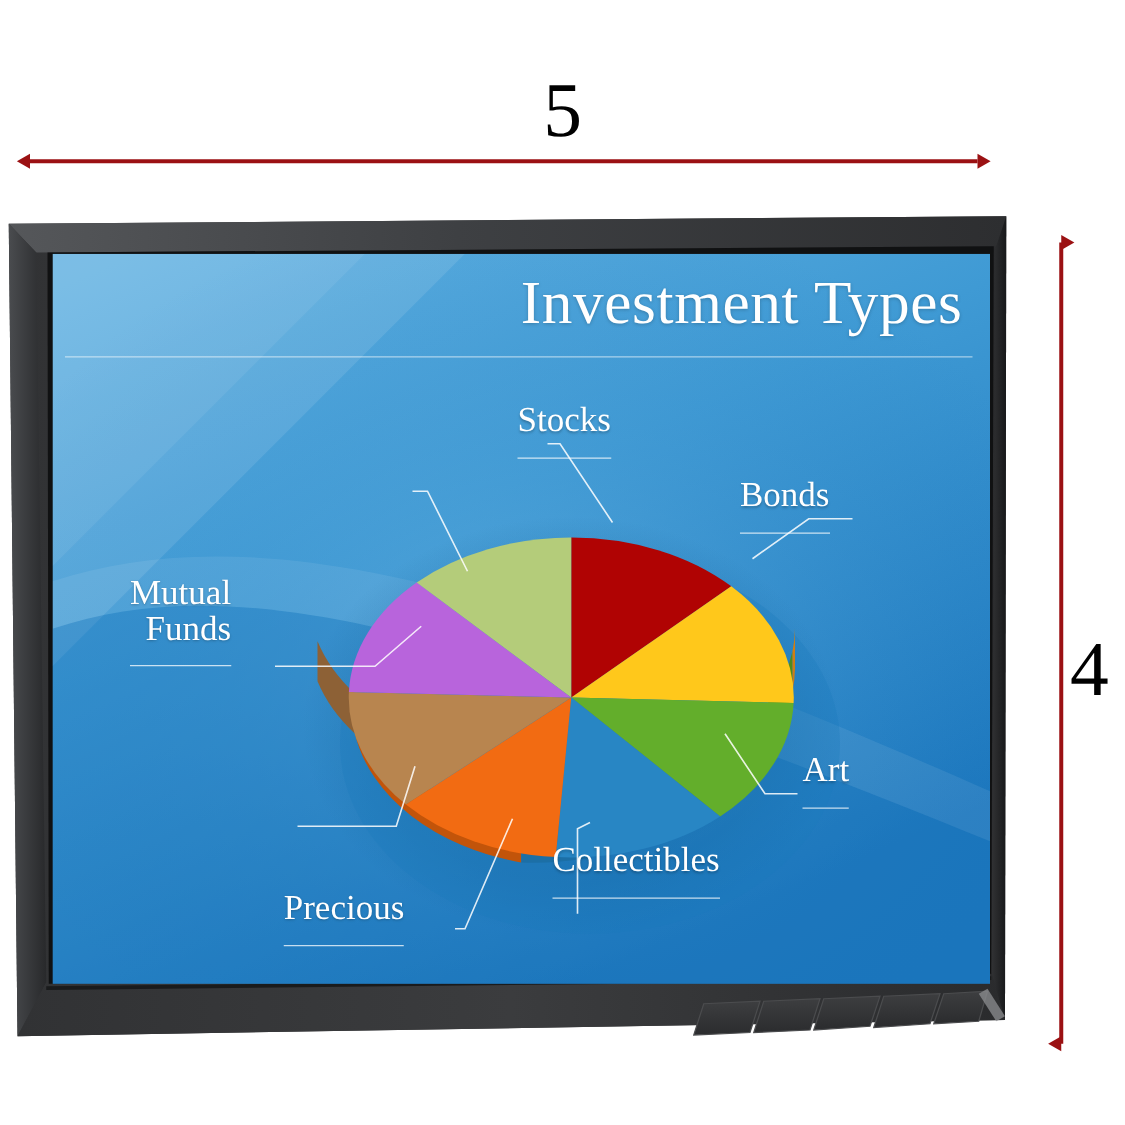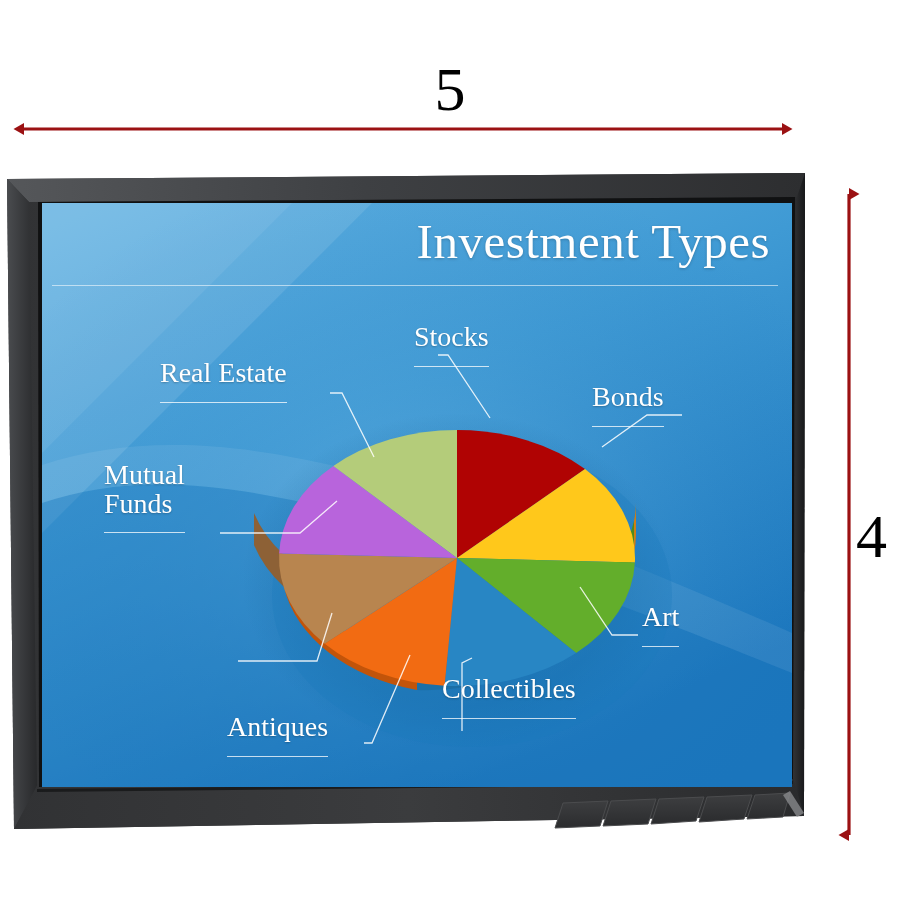--- a/index.html
+++ b/index.html
@@ -34,21 +34,21 @@
              white-space:pre;font-family:"Liberation Serif","DejaVu Serif",serif;
              text-shadow:0 1px 2px rgba(0,0,0,.25);padding-bottom:14px;}
   .pie-label.ul{border-bottom:1px solid rgba(255,255,255,.75);}
 
   .lbl-stocks      {left:372px;top:120px;}
   .lbl-bonds       {left:550px;top:180px;}
   .lbl-art         {left:560px;top:400px;margin-left:40px;}
   .lbl-collectibles{left:400px;top:472px;}
   .lbl-antiques    {left:185px;top:510px;}
   .lbl-precious    {left:55px;top:395px;text-align:center;}
-  .lbl-mutual      {left:62px;top:258px;text-align:left;}
+  .lbl-mutual      {left:62px;top:258px;text-align:right;}
   .lbl-realestate  {left:118px;top:156px;}
 
   svg{display:block;overflow:visible;}
 </style>
 </head>
 <body>
 
 <div id="stage">
 
   <svg id="dim-width-arrow" style="position:absolute;left:0px;top:112px;" width="900" height="34" viewBox="0 0 900 34">
@@ -210,20 +210,19 @@
           <polyline points="196,458 275,458 290,410"></polyline>
           <polyline points="178,330 258,330 295,298"></polyline>
           <polyline points="288,190 300,190 332,254"></polyline>
         </g>
       </svg>
 
       <div class="pie-label ul lbl-stocks">Stocks</div>
       <div class="pie-label ul lbl-bonds">Bonds</div>
       <div class="pie-label ul lbl-art">Art</div>
       <div class="pie-label ul lbl-collectibles">Collectibles</div>
-      <div class="pie-label ul lbl-antiques">Antiques</div>
+      <div class="pie-label ul lbl-antiques">Precious</div>
       <div class="pie-label ul lbl-mutual">Mutual
 Funds</div>
-      <div class="pie-label ul lbl-realestate">Real Estate</div>
 
     </div>
   </div>
 </div>
 
 </body></html>

